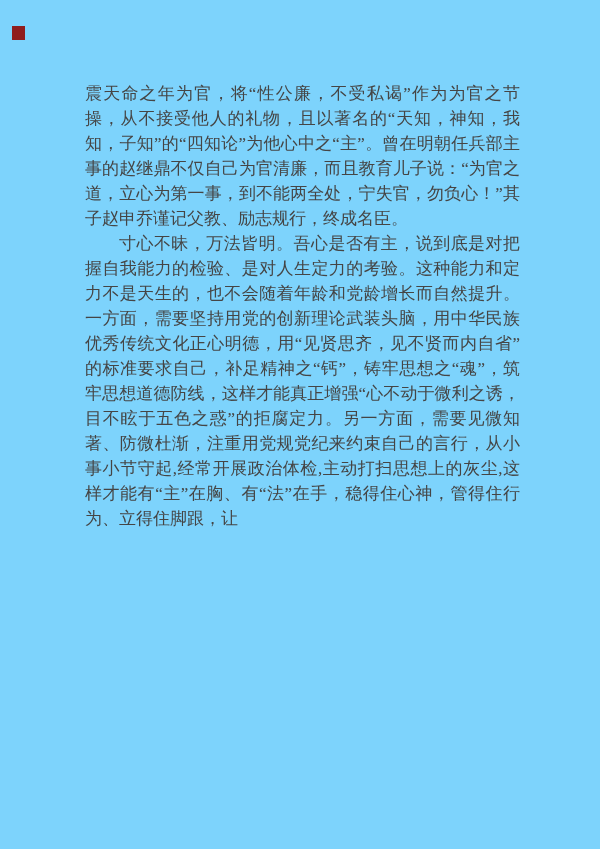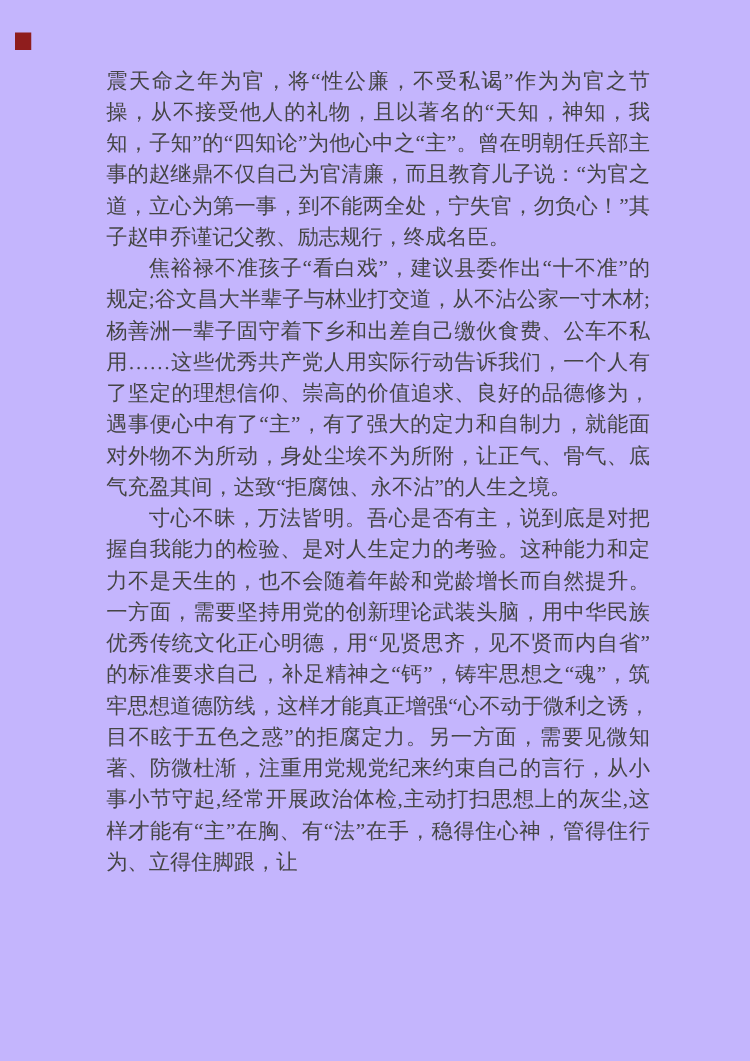--- a/index.html
+++ b/index.html
@@ -5,22 +5,22 @@
   html, body {
     margin: 0;
     padding: 0;
     background: #ffffff;
   }
   .page {
     position: relative;
     width: 600px;
     height: 849px;
     box-sizing: border-box;
-    background: #c4b5fd;
-    padding: 52px 80px 0 85px;
+    background: #7dd3fc;
+    padding: 81px 80px 0 85px;
     overflow: hidden;
     font-family: "Liberation Serif", "DejaVu Serif", serif;
   }
   .corner-mark {
     position: absolute;
     left: 12px;
     top: 26px;
     width: 13px;
     height: 14px;
     background: #8f1d1d;
@@ -43,17 +43,16 @@
   }
 </style>
 </head>
 <body>
 
 <div class="page">
   <div class="corner-mark"></div>
 
   <div class="doc-body">
     <p class="no-indent">震天命之年为官，将“性公廉，不受私谒”作为为官之节操，从不接受他人的礼物，且以著名的“天知，神知，我知，子知”的“四知论”为他心中之“主”。曾在明朝任兵部主事的赵继鼎不仅自己为官清廉，而且教育儿子说：“为官之道，立心为第一事，到不能两全处，宁失官，勿负心！”其子赵申乔谨记父教、励志规行，终成名臣。</p>
-    <p>焦裕禄不准孩子“看白戏”，建议县委作出“十不准”的规定;谷文昌大半辈子与林业打交道，从不沾公家一寸木材;杨善洲一辈子固守着下乡和出差自己缴伙食费、公车不私用……这些优秀共产党人用实际行动告诉我们，一个人有了坚定的理想信仰、崇高的价值追求、良好的品德修为，遇事便心中有了“主”，有了强大的定力和自制力，就能面对外物不为所动，身处尘埃不为所附，让正气、骨气、底气充盈其间，达致“拒腐蚀、永不沾”的人生之境。</p>
     <p>寸心不昧，万法皆明。吾心是否有主，说到底是对把握自我能力的检验、是对人生定力的考验。这种能力和定力不是天生的，也不会随着年龄和党龄增长而自然提升。一方面，需要坚持用党的创新理论武装头脑，用中华民族优秀传统文化正心明德，用“见贤思齐，见不贤而内自省”的标准要求自己，补足精神之“钙”，铸牢思想之“魂”，筑牢思想道德防线，这样才能真正增强“心不动于微利之诱，目不眩于五色之惑”的拒腐定力。另一方面，需要见微知著、防微杜渐，注重用党规党纪来约束自己的言行，从小事小节守起,经常开展政治体检,主动打扫思想上的灰尘,这样才能有“主”在胸、有“法”在手，稳得住心神，管得住行为、立得住脚跟，让</p>
   </div>
 
 </div>
 
 </body></html>

